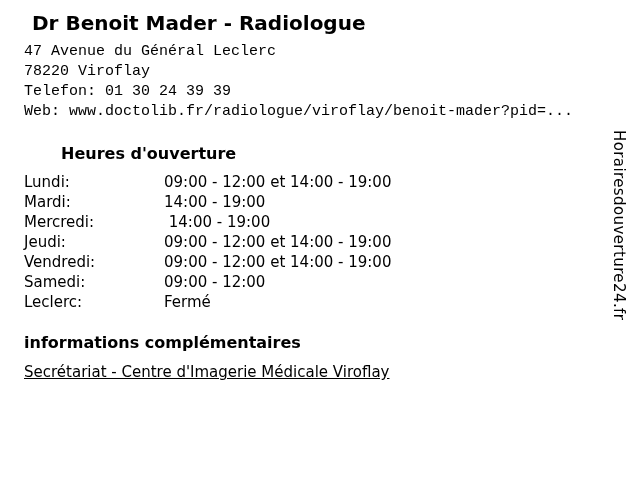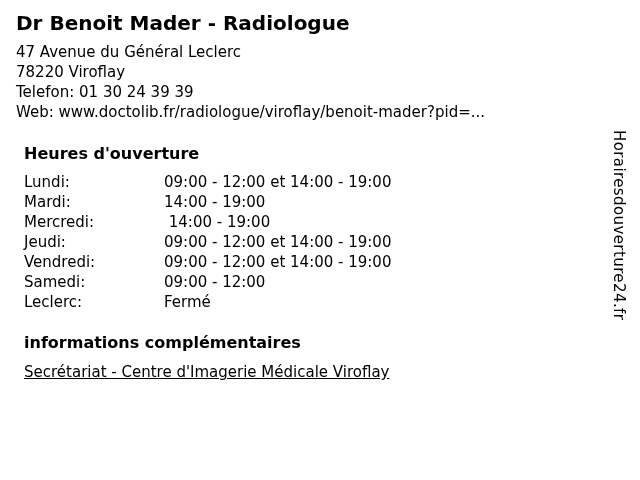--- a/index.html
+++ b/index.html
@@ -6,43 +6,44 @@
   html, body { width: 640px; height: 480px; }
   body {
     background: #ffffff;
     color: #000000;
     font-family: "DejaVu Sans", "Liberation Sans", sans-serif;
     position: relative;
     overflow: hidden;
   }
   .page-title {
     position: absolute;
-    left: 16px;
+    left: 32px;
     top: 11px;
     font-size: 20px;
     font-weight: bold;
     white-space: nowrap;
     text-align: center;
   }
   .contact-block {
     position: absolute;
-    left: 16px;
+    left: 24px;
     top: 42px;
     font-size: 15px;
     line-height: 20px;
     white-space: nowrap;
+    font-family: Liberation Mono, monospace;
   }
   .section-heading {
     position: absolute;
     left: 24px;
     font-size: 16px;
     font-weight: bold;
     white-space: nowrap;
   }
-  .hours-heading { top: 144px; }
+  .hours-heading { top: 144px; margin-left: 37px; }
   .hours-table {
     position: absolute;
     left: 24px;
     top: 172px;
     font-size: 15px;
     line-height: 20px;
   }
   .hours-row { display: flex; align-items: center; }
   .hours-day { width: 116px; white-space: pre; }
   .hours-time { white-space: pre; margin-left: 24px; }

